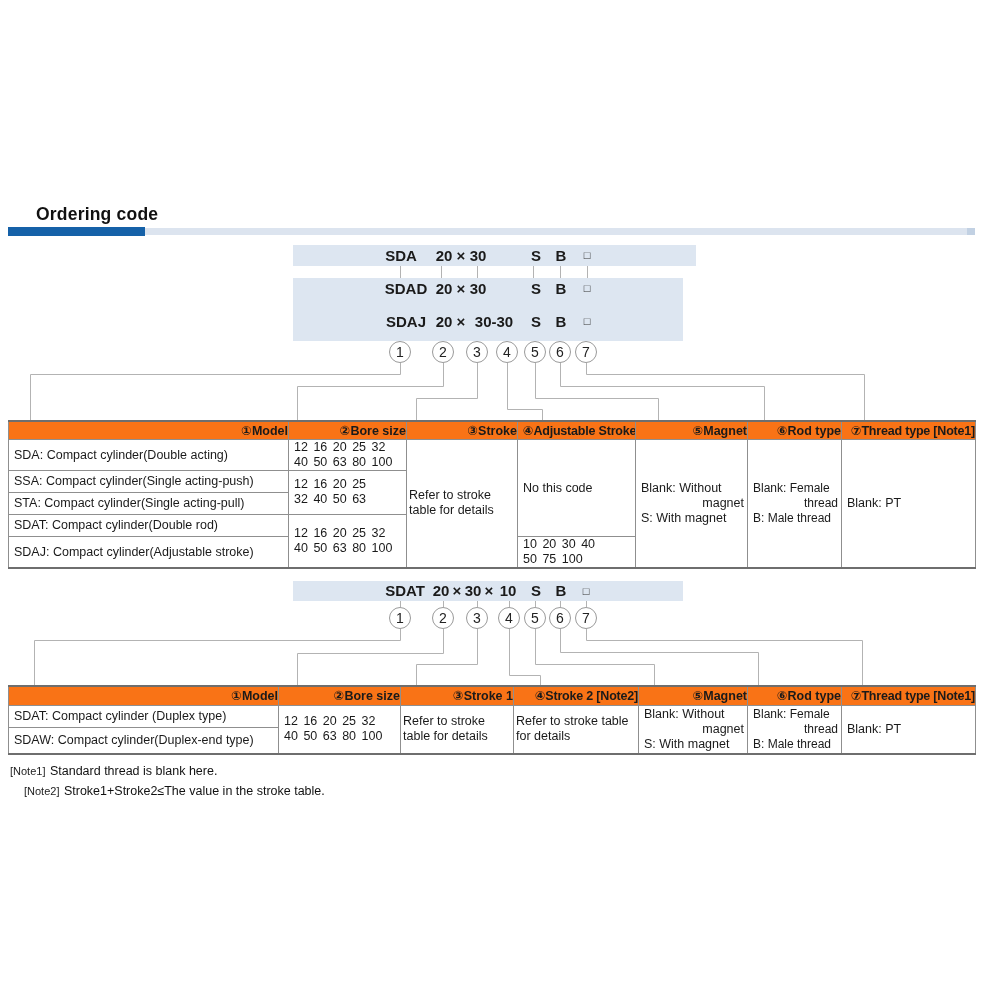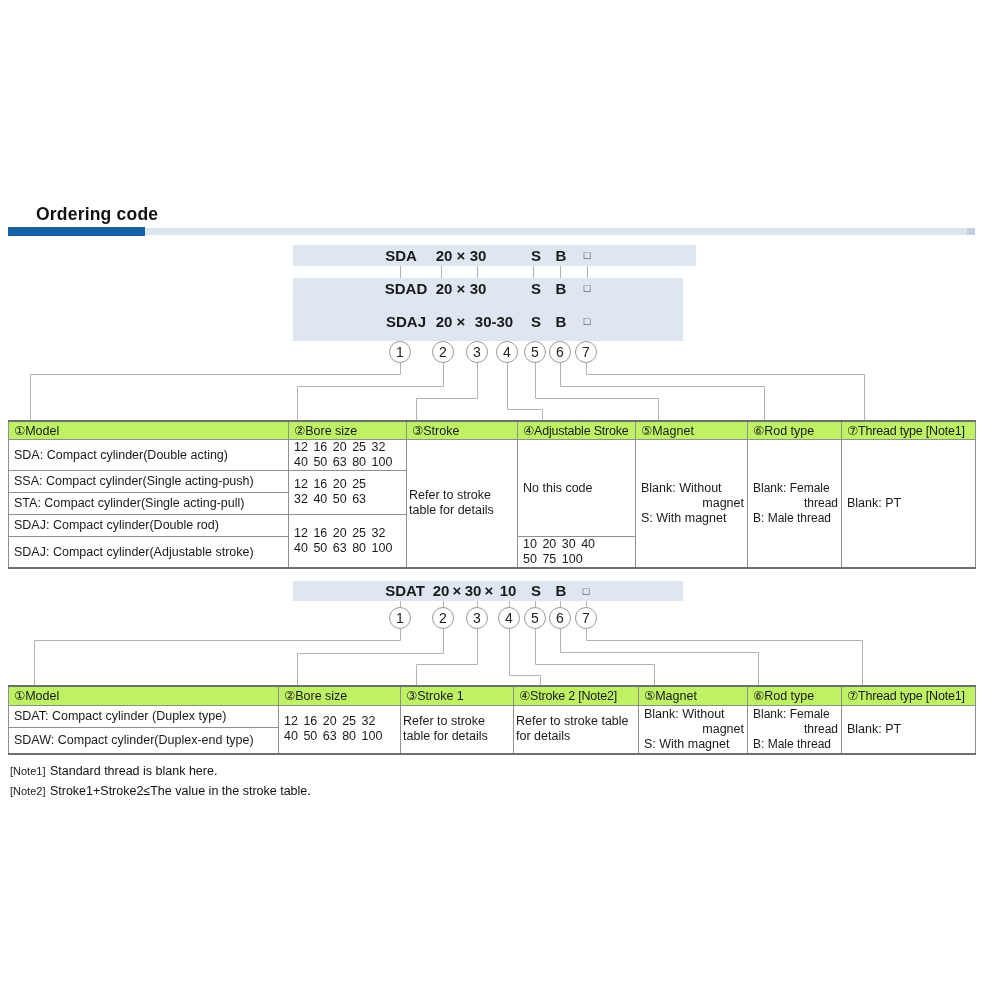--- a/index.html
+++ b/index.html
@@ -16,21 +16,21 @@
   .tok{position:absolute;transform:translateX(-50%);font-weight:bold;font-size:15px;white-space:nowrap;color:#1a1a1a;}
   .sq{font-size:11px;font-weight:normal;color:#333;}
   
   .circ{position:absolute;width:22px;height:22px;border:1px solid #9a9a9a;border-radius:50%;
         background:#fff;box-sizing:border-box;text-align:center;line-height:20px;font-size:14px;color:#222;}
   
   table.spec{position:absolute;border-collapse:collapse;table-layout:fixed;
              border:1px solid #7a7a7a;border-top:2px solid #6e6e6e;border-bottom:2px solid #6e6e6e;}
   table.spec td,table.spec th{border:1px solid #8f8f8f;padding:0 0 0 5px;vertical-align:middle;
              font-size:12.5px;text-align:left;overflow:hidden;}
-  table.spec th{background:#bef264;font-weight:normal;white-space:nowrap;}
+  table.spec th{background:#f97316;font-weight:bold;white-space:nowrap;text-align:right;}
   .th-tight{font-size:11.5px;letter-spacing:-0.2px;}
   .pre{white-space:pre-line;line-height:15px;word-spacing:2px;}
   .ctr{text-align:left;padding:0 2px !important;line-height:15px;}
   .ml{line-height:15px;padding-right:3px;}
   .ml.r{text-align:right;}
   .rodcell{font-size:12px !important;}
   
   .note-tag{font-size:11px;color:#222;}
   .note-text{font-size:12.5px;color:#111;}
   svg{position:absolute;left:0;top:0;}
@@ -186,21 +186,21 @@
     </tr>
     <tr style="height:22px">
       <td>SSA: Compact cylinder(Single acting-push)</td>
       <td rowspan="2" class="pre">12 16 20 25
 32 40 50 63</td>
     </tr>
     <tr style="height:22px">
       <td>STA: Compact cylinder(Single acting-pull)</td>
     </tr>
     <tr style="height:22px">
-      <td>SDAJ: Compact cylinder(Double rod)</td>
+      <td>SDAT: Compact cylinder(Double rod)</td>
       <td rowspan="2" class="pre">12 16 20 25 32
 40 50 63 80 100</td>
     </tr>
     <tr style="height:24px">
       <td>SDAJ: Compact cylinder(Adjustable stroke)</td>
       <td class="pre">10 20 30 40
 50 75 100</td>
     </tr>
   </tbody>
     </table>
@@ -266,18 +266,18 @@
     <tr style="height:27px">
       <td>SDAW: Compact cylinder(Duplex-end type)</td>
     </tr>
   </tbody>
     </table>
 
   <div class="abs" style="left:10px;top:761px;">
     <span class="note-tag">[Note1]</span>
     <span class="note-text">Standard thread is blank here.</span>
   </div>
-  <div class="abs" style="left:10px;top:781px;">
+  <div class="abs" style="left:24px;top:781px;">
     <span class="note-tag">[Note2]</span>
     <span class="note-text">Stroke1+Stroke2≤The value in the stroke table.</span>
   </div>
 
 </div>
 
 </body></html>

